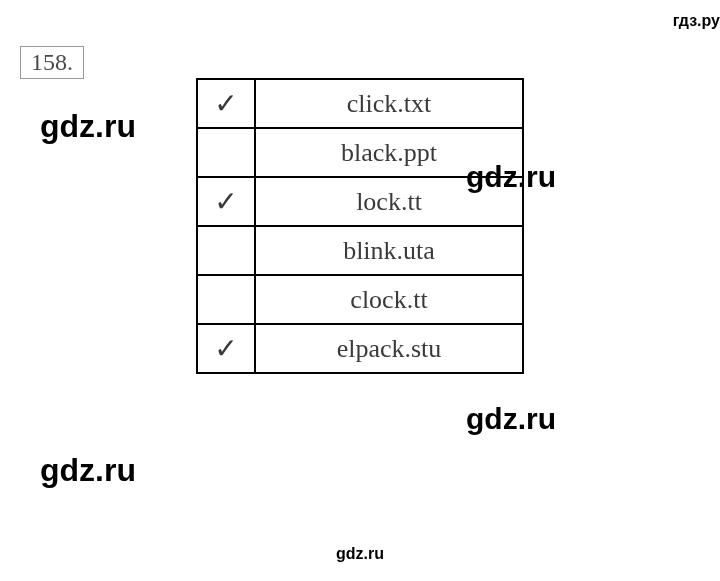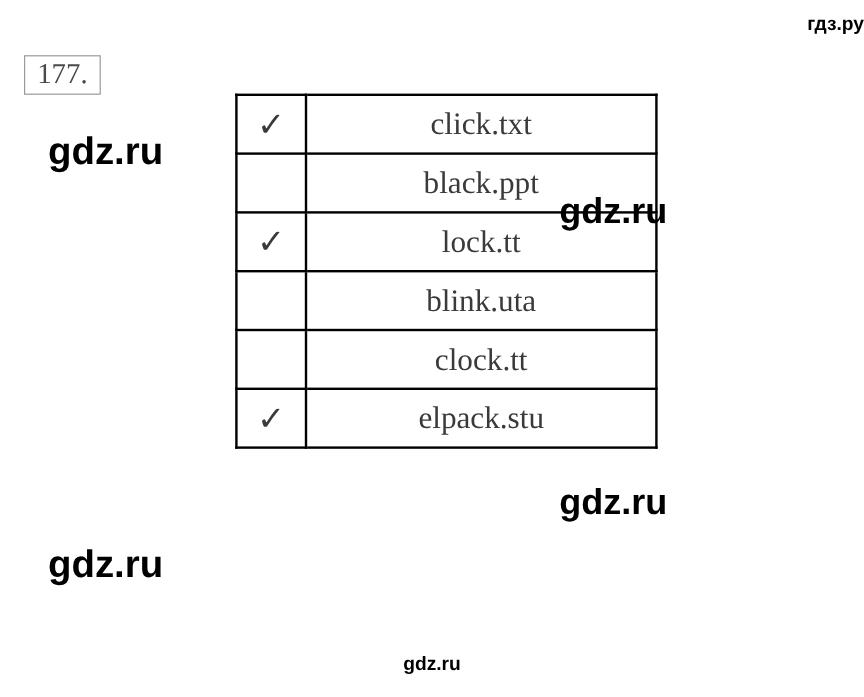--- a/index.html
+++ b/index.html
@@ -42,21 +42,21 @@
       height: 49px;
       font-size: 26px;
       color: #3a3a3a;
       text-align: center;
       vertical-align: middle;
     }
     td.check-col {
       width: 58px;
     }
     td.file-col {
-      width: 292px;
+      width: 268px;
     }
     .checkmark {
       font-size: 28px;
       color: #3a3a3a;
     }
     .watermark {
       position: absolute;
       font-family: Arial, sans-serif;
       font-weight: bold;
       font-size: 32px;
@@ -77,21 +77,21 @@
       font-weight: bold;
       font-size: 16px;
       color: #000;
     }
   </style>
 </head>
 <body>
 
 <div class="header-title">гдз.ру</div>
 
-<div class="task-number-box">177.</div>
+<div class="task-number-box">158.</div>
 
 <div class="table-container">
   <table>
     <tbody>
       <tr>
         <td class="check-col"><span class="checkmark">✓</span></td>
         <td class="file-col">click.txt</td>
       </tr>
       <tr>
         <td class="check-col"></td>

